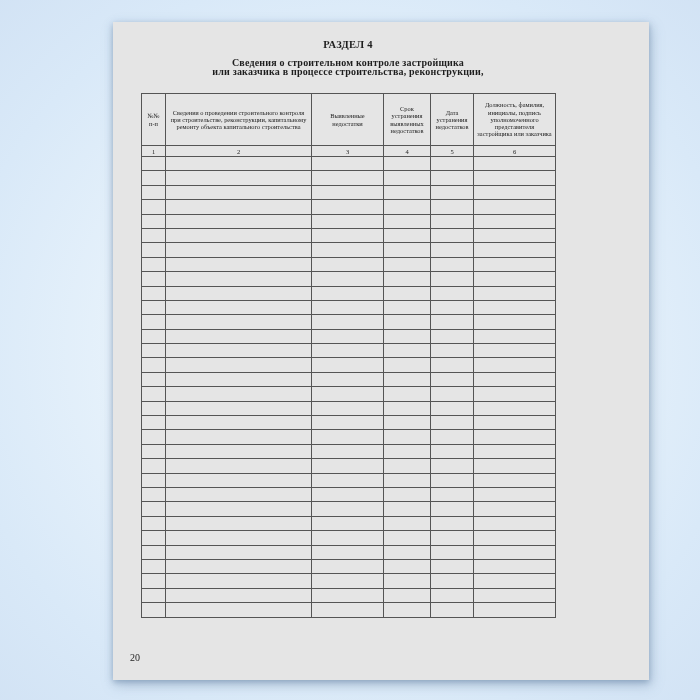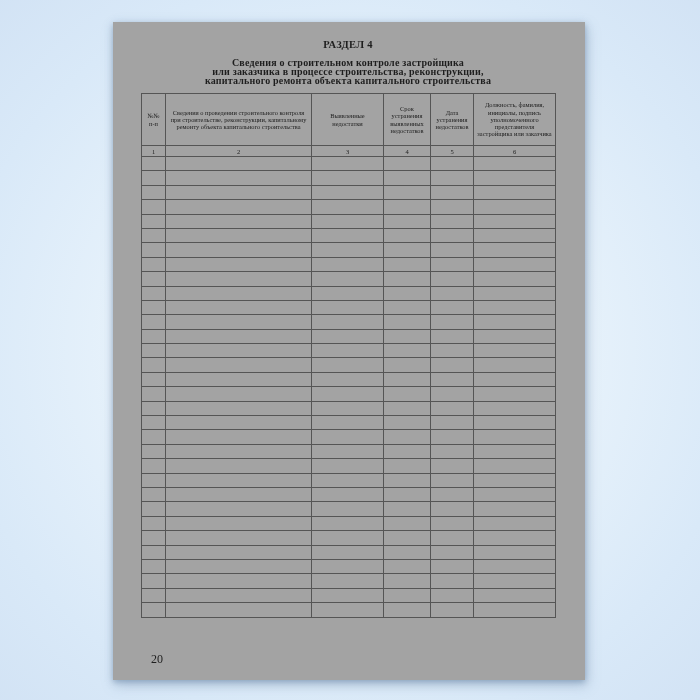--- a/index.html
+++ b/index.html
@@ -4,56 +4,55 @@
 <style>
   * { margin:0; padding:0; box-sizing:border-box; }
   html,body { width:700px; height:700px; overflow:hidden; }
   body {
     font-family: "Liberation Serif", "DejaVu Serif", serif;
     background: radial-gradient(ellipse 560px 540px at 50% 50%,
                 #f4f9fd 0%, #e7f2fb 40%, #d9e9f8 70%, #cfe0f3 100%);
   }
   .backdrop { position:relative; width:700px; height:700px; }
   .sheet {
-    position:absolute; left:113px; top:22px; width:472px; height:658px;
-    background:#a3a3a3;
+    position:absolute; left:113px; top:22px; width:536px; height:658px;
+    background:#e5e5e5;
     box-shadow: 0 2px 6px rgba(96,125,160,.5), 2px 5px 12px rgba(96,125,160,.35);
     font-family: Liberation Serif, serif;
   }
   .heading { position:absolute; left:28px; top:17px; width:414px; text-align:center; color:#1e1e1e; }
   .section-title { font-size:10.5px; font-weight:bold; line-height:12px; margin-bottom:4px; letter-spacing:.3px; }
   .subtitle { font-weight:bold; font-size:10px; line-height:8.8px; letter-spacing:.2px;margin-top:8px; }
   .subtitle div { white-space:nowrap; }
   table.doc-table {
     position:absolute; left:28px; top:71px; width:414px;
     border-collapse:collapse; table-layout:fixed; color:#1e1e1e;
   }
   .doc-table td, .doc-table th {
     border:1px solid #555555; font-weight:normal;
     vertical-align:middle; text-align:center; overflow:hidden;
   }
   .doc-table thead tr.hdr  { height:52px; }
   .doc-table thead th.colhead { font-size:6.4px; line-height:7.3px; padding:1px 3px; }
   .doc-table thead tr.nums { height:11px; }
   .doc-table thead td.colnum { font-size:6.5px; line-height:7px; }
   .doc-table tbody td { height:14.4px; }
-  .page-number { position:absolute; left:38px; top:630px; font-size:12px; color:#1e1e1e; }
+  .page-number { position:absolute; left:17px; top:630px; font-size:10px; color:#1e1e1e; }
 </style>
 </head>
 <body>
 
 <div class="backdrop">
   <div class="sheet">
 
     <div class="heading">
       <div class="section-title">РАЗДЕЛ 4</div>
       <div class="subtitle">
         <div>Сведения о строительном контроле застройщика</div>
         <div>или заказчика в процессе строительства, реконструкции,</div>
-        <div>капитального ремонта объекта капитального строительства</div>
       </div>
     </div>
 
     <table class="doc-table">
       <colgroup>
         <col style="width:24px">
           <col style="width:146px">
           <col style="width:72px">
         <col style="width:47px">
           <col style="width:43px">

